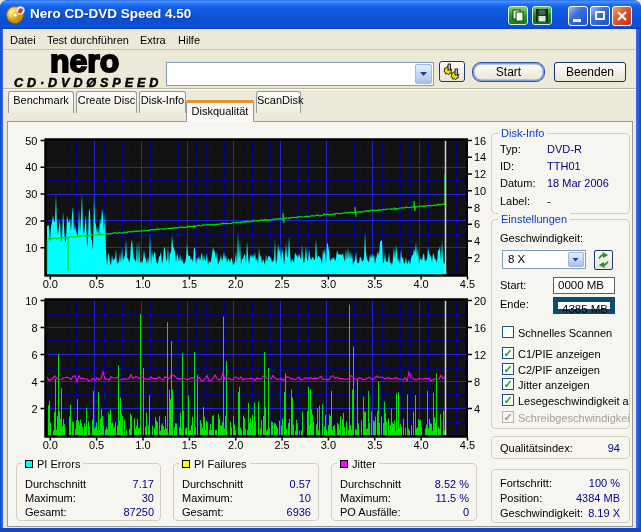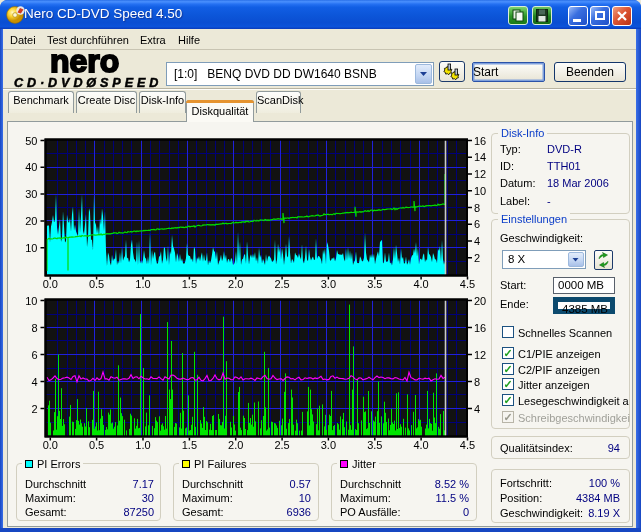--- a/index.html
+++ b/index.html
@@ -25,21 +25,21 @@
         <stop offset="0%" stop-color="#fff8c8"></stop>
         <stop offset="45%" stop-color="#ffd836"></stop>
         <stop offset="100%" stop-color="#c89000"></stop>
       </radialGradient>
     </defs>
  <circle cx="9" cy="10" r="8.4" fill="url(#cd)" stroke="#8a6400" stroke-width="0.6"></circle>
  <circle cx="9" cy="10" r="2.3" fill="#fdf6d8" stroke="#b08c10" stroke-width="0.7"></circle>
  <circle cx="14.5" cy="5.5" r="4.2" fill="#e8e8e8"></circle>
  <path d="M11.5 7.5L14 3l3.5 1.6-2.6 4z" fill="#d03a20"></path>
 </svg>
-<div class="a" style="left:24px;top:6px;font-size:13.5px;font-weight:normal;color:#fff;text-shadow:1px 1px 1px #12369a">Nero CD-DVD Speed 4.50</div>
+<div class="a" style="left:30px;top:6px;font-size:13.5px;font-weight:bold;color:#fff;text-shadow:1px 1px 1px #12369a">Nero CD-DVD Speed 4.50</div>
 
 <div class="a" style="left:508px;top:6px;width:20px;height:19px;border-radius:3px;border:1px solid #d8ecd8;background:linear-gradient(#7cd46e,#2c9426 55%,#1b7a18)">
  <svg width="18" height="17" viewBox="0 0 18 17">
       <rect x="4" y="3" width="7" height="9" fill="#e8f2e2" stroke="#114a11" stroke-width="1"></rect>
       <rect x="7" y="5" width="7" height="9" fill="#f6faf2" stroke="#114a11" stroke-width="1"></rect>
     </svg>
 </div>
 <div class="a" style="left:532px;top:6px;width:20px;height:19px;border-radius:3px;border:1px solid #d8ecd8;background:linear-gradient(#6cc45e,#1e8420 55%,#156a14)">
  <svg width="18" height="17" viewBox="0 0 18 17">
       <rect x="3.5" y="2.5" width="11" height="12" fill="#1c3822" stroke="#0a2a0e"></rect>
@@ -63,37 +63,36 @@
 <div class="a nav" style="left:140px;top:34px">Extra</div>
 <div class="a nav" style="left:178px;top:34px">Hilfe</div>
 <div class="a" style="left:3px;top:49px;width:633px;height:1px;background:#c8c4b2"></div>
 
 <div class="a" style="left:50px;top:43px;font-weight:bold;font-size:32px;letter-spacing:0px;-webkit-text-stroke:1.9px #000">nero</div>
 <div class="a" style="left:14px;top:76px;font-weight:bold;font-style:italic;font-size:12.6px;-webkit-text-stroke:0.5px #000;letter-spacing:3.9px">CD·DVDØSPEED</div>
 <div class="a" style="left:3px;top:88px;width:633px;height:1px;background:#b8b4a2"></div>
 <div class="a" style="left:3px;top:89px;width:633px;height:1px;background:#fdfdfa"></div>
 
 <div class="a" style="left:166px;top:62px;width:268px;height:24px;background:#fff;border:1px solid #7f9db9;font-size:12px;line-height:22px">
- <span style="padding-left:7px">[1:0]&nbsp;&nbsp; BENQ DVD DD DW1640 BSNB</span>
  <div class="a" style="right:1px;top:1px;width:17px;height:20px;border-radius:2px;background:linear-gradient(#e2ecfb,#c2d5f2 60%,#a8c0e8);border:1px solid #9db9dd">
   <svg width="15" height="18" viewBox="0 0 15 18">
         <path d="M4 7l3.5 4L11 7z" fill="#1c3f94"></path>
       </svg></div>
 </div>
 <div class="a" style="left:439px;top:61px;width:26px;height:21px;border:1px solid #1c3a6b;border-radius:3px;background:linear-gradient(#fdfdfa,#e8e4d5)">
  <svg width="24" height="19" viewBox="0 0 24 19">
   <g stroke="#000" stroke-width="0.8">
    <path d="M7 4.5l1.4 1 1.7-.4.4 1.7 1.5.9-1 1.4.4 1.7-1.7.4-.9 1.5-1.4-1-1.7.4-.4-1.7-1.5-.9 1-1.4-.4-1.7 1.7-.4z" fill="#f2e200"></path>
    <rect x="8" y="2" width="2.6" height="6" fill="#b8c4d2"></rect>
    <path d="M14 9.5l1.4 1 1.7-.4.4 1.7 1.5.9-1 1.4.4 1.7-1.7.4-.9 1.5-1.4-1-1.7.4-.4-1.7-1.5-.9 1-1.4-.4-1.7 1.7-.4z" fill="#f2e200"></path>
    <rect x="15" y="7" width="2.6" height="6" fill="#b8c4d2"></rect>
   </g>
     </svg>
 </div>
-<div class="a" style="left:472px;top:62px;width:73px;height:20px;border:1px solid #2a52a8;border-radius:2px;background:linear-gradient(#fdfdfa,#e8e4d5);box-shadow:inset 0 0 0 1.5px #7ea0dc;font-size:12px;text-align:left;line-height:18px">Start</div>
+<div class="a" style="left:472px;top:62px;width:73px;height:20px;border:1px solid #2a52a8;border-radius:9px;background:linear-gradient(#fdfdfa,#e8e4d5);box-shadow:inset 0 0 0 1.5px #7ea0dc;font-size:12px;text-align:center;line-height:18px">Start</div>
 <div class="a" style="left:554px;top:62px;width:72px;height:20px;border:1px solid #13366b;border-radius:3px;background:linear-gradient(#fdfdfa,#e8e4d5);font-size:12px;text-align:center;line-height:18px">Beenden</div>
 
 <div class="a" style="left:7px;top:121px;width:626px;height:406px;border:1px solid #919b9c;background:#f6f5f0"></div>
 <div class="a tab" style="left:8px;width:66px">Benchmark</div>
 <div class="a tab" style="left:76px;width:61px">Create Disc</div>
 <div class="a tab" style="left:139px;width:47px">Disk-Info</div>
 <div class="a tab" style="left:256px;width:45px">ScanDisk</div>
 <div class="a" style="left:186px;top:100px;width:68px;height:22px;border:1px solid #919b9c;border-bottom:none;border-radius:3px 3px 0 0;background:#fbfaf5;z-index:3;font-size:11px;text-align:center;line-height:21px;white-space:nowrap">Diskqualität
  <div class="a" style="left:-1px;top:-1px;width:68px;height:3px;border-radius:3px 3px 0 0;background:#e5932f"></div></div>
 

